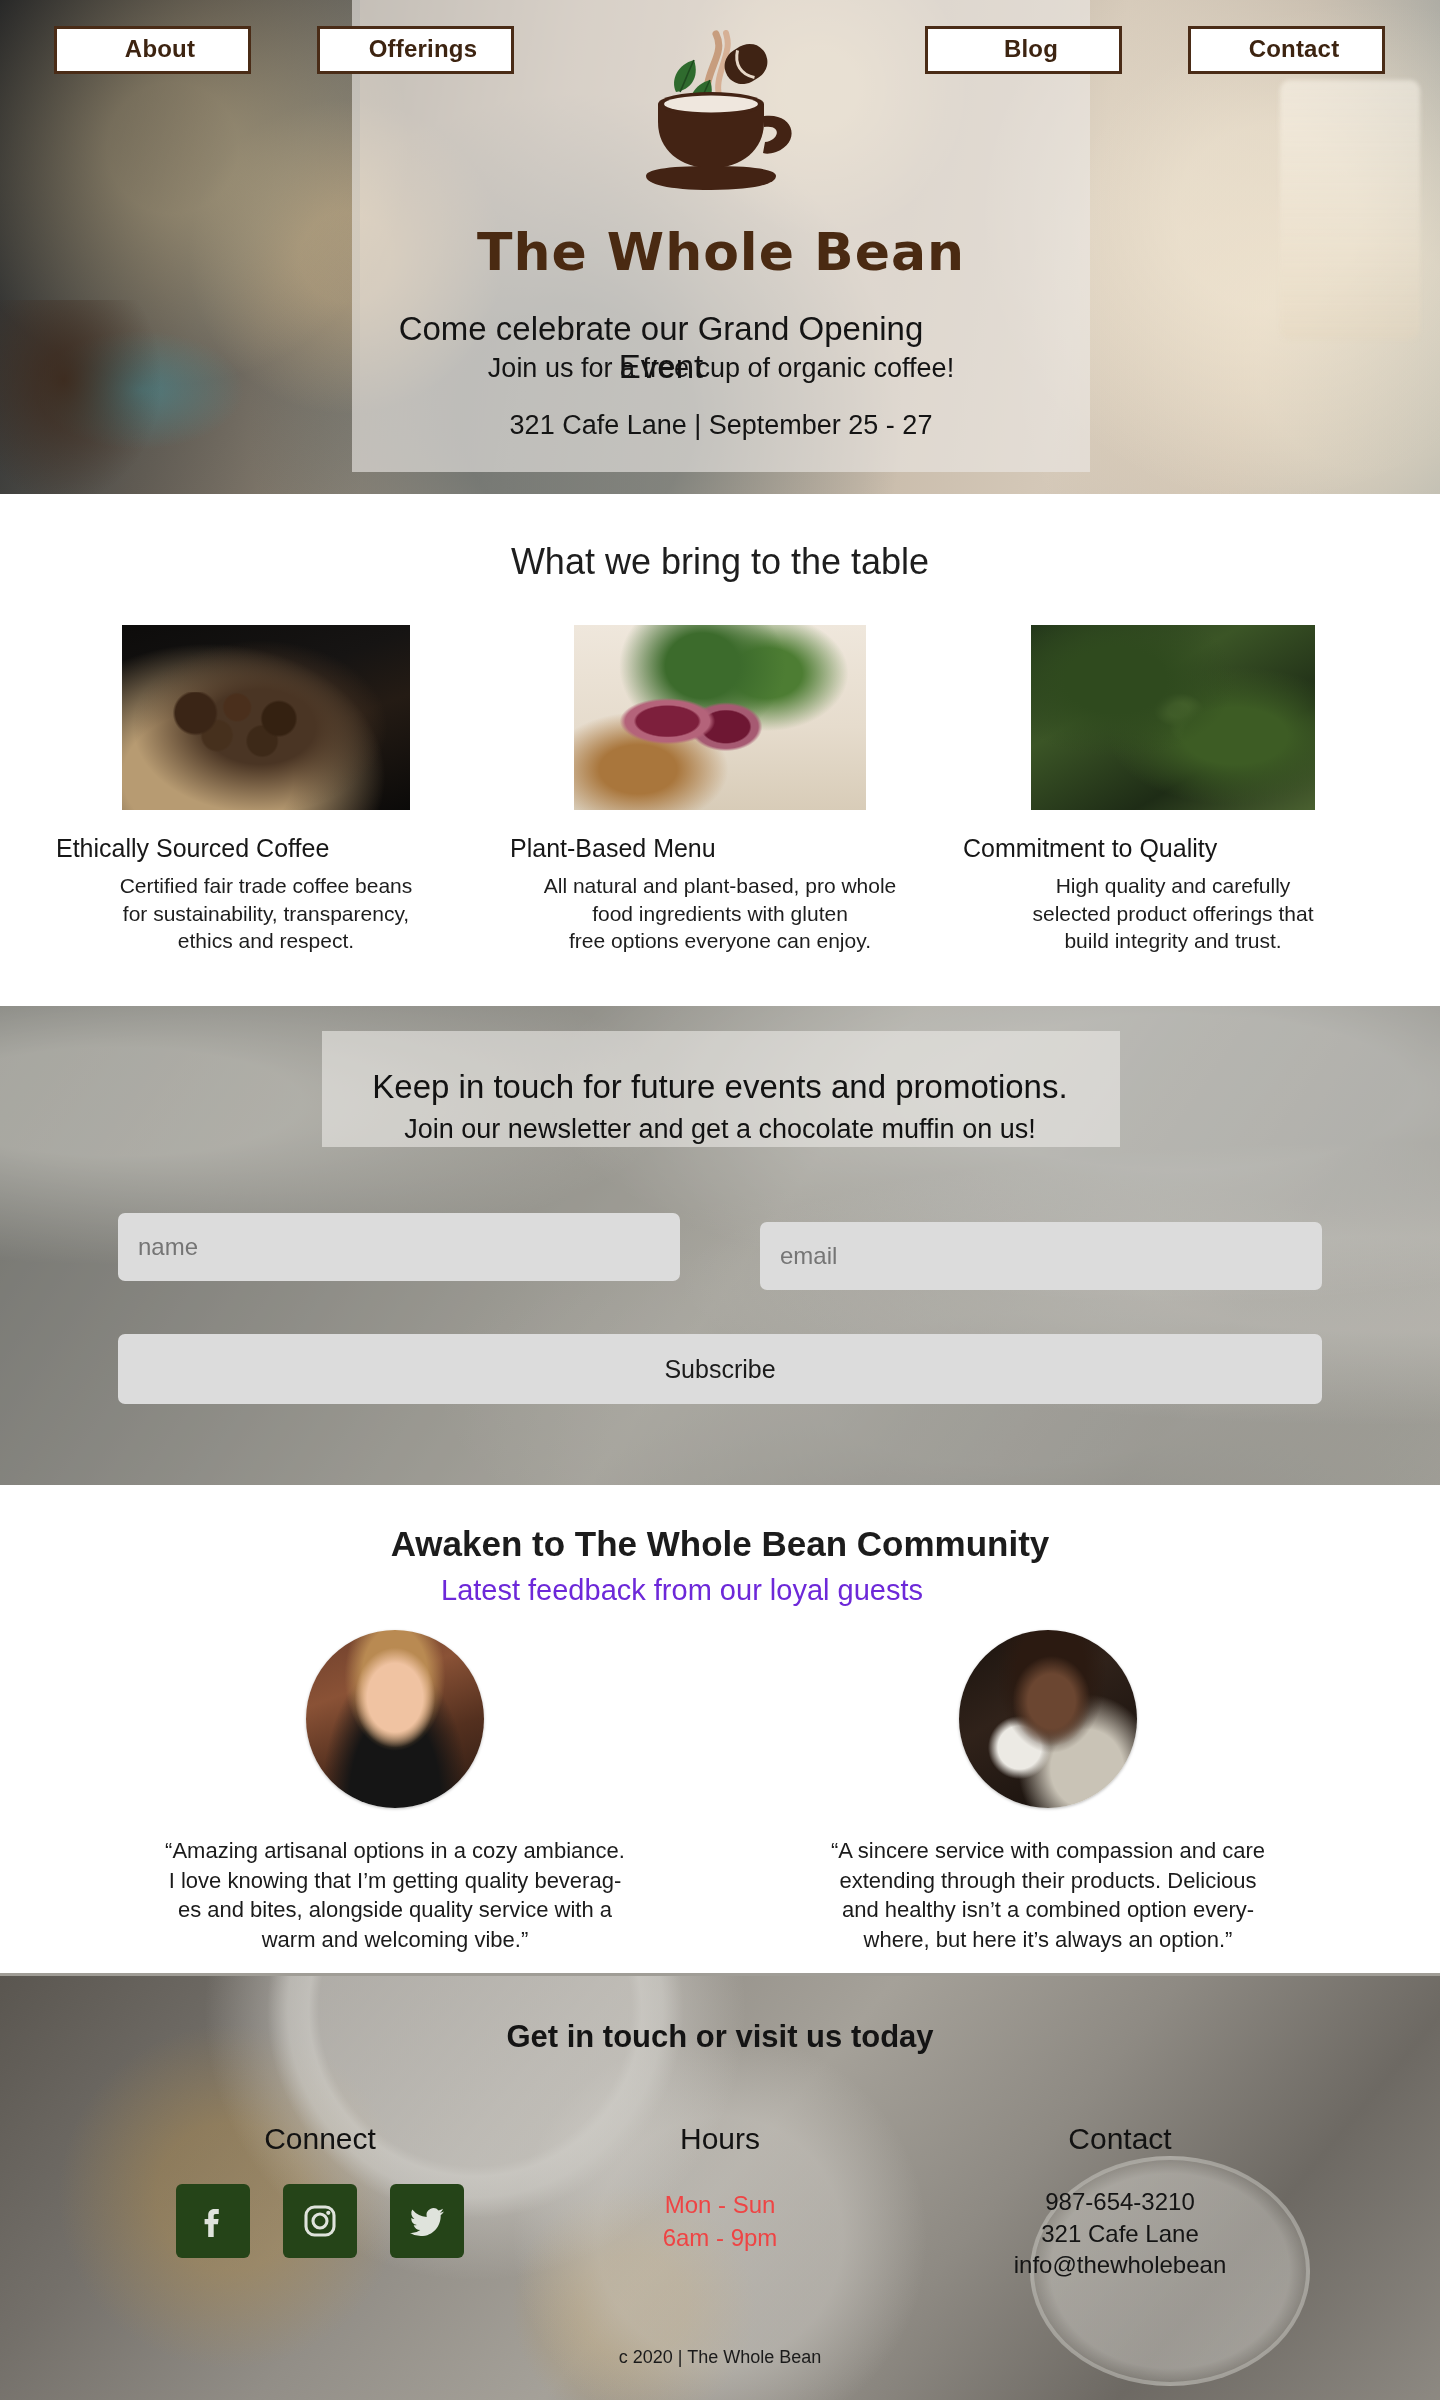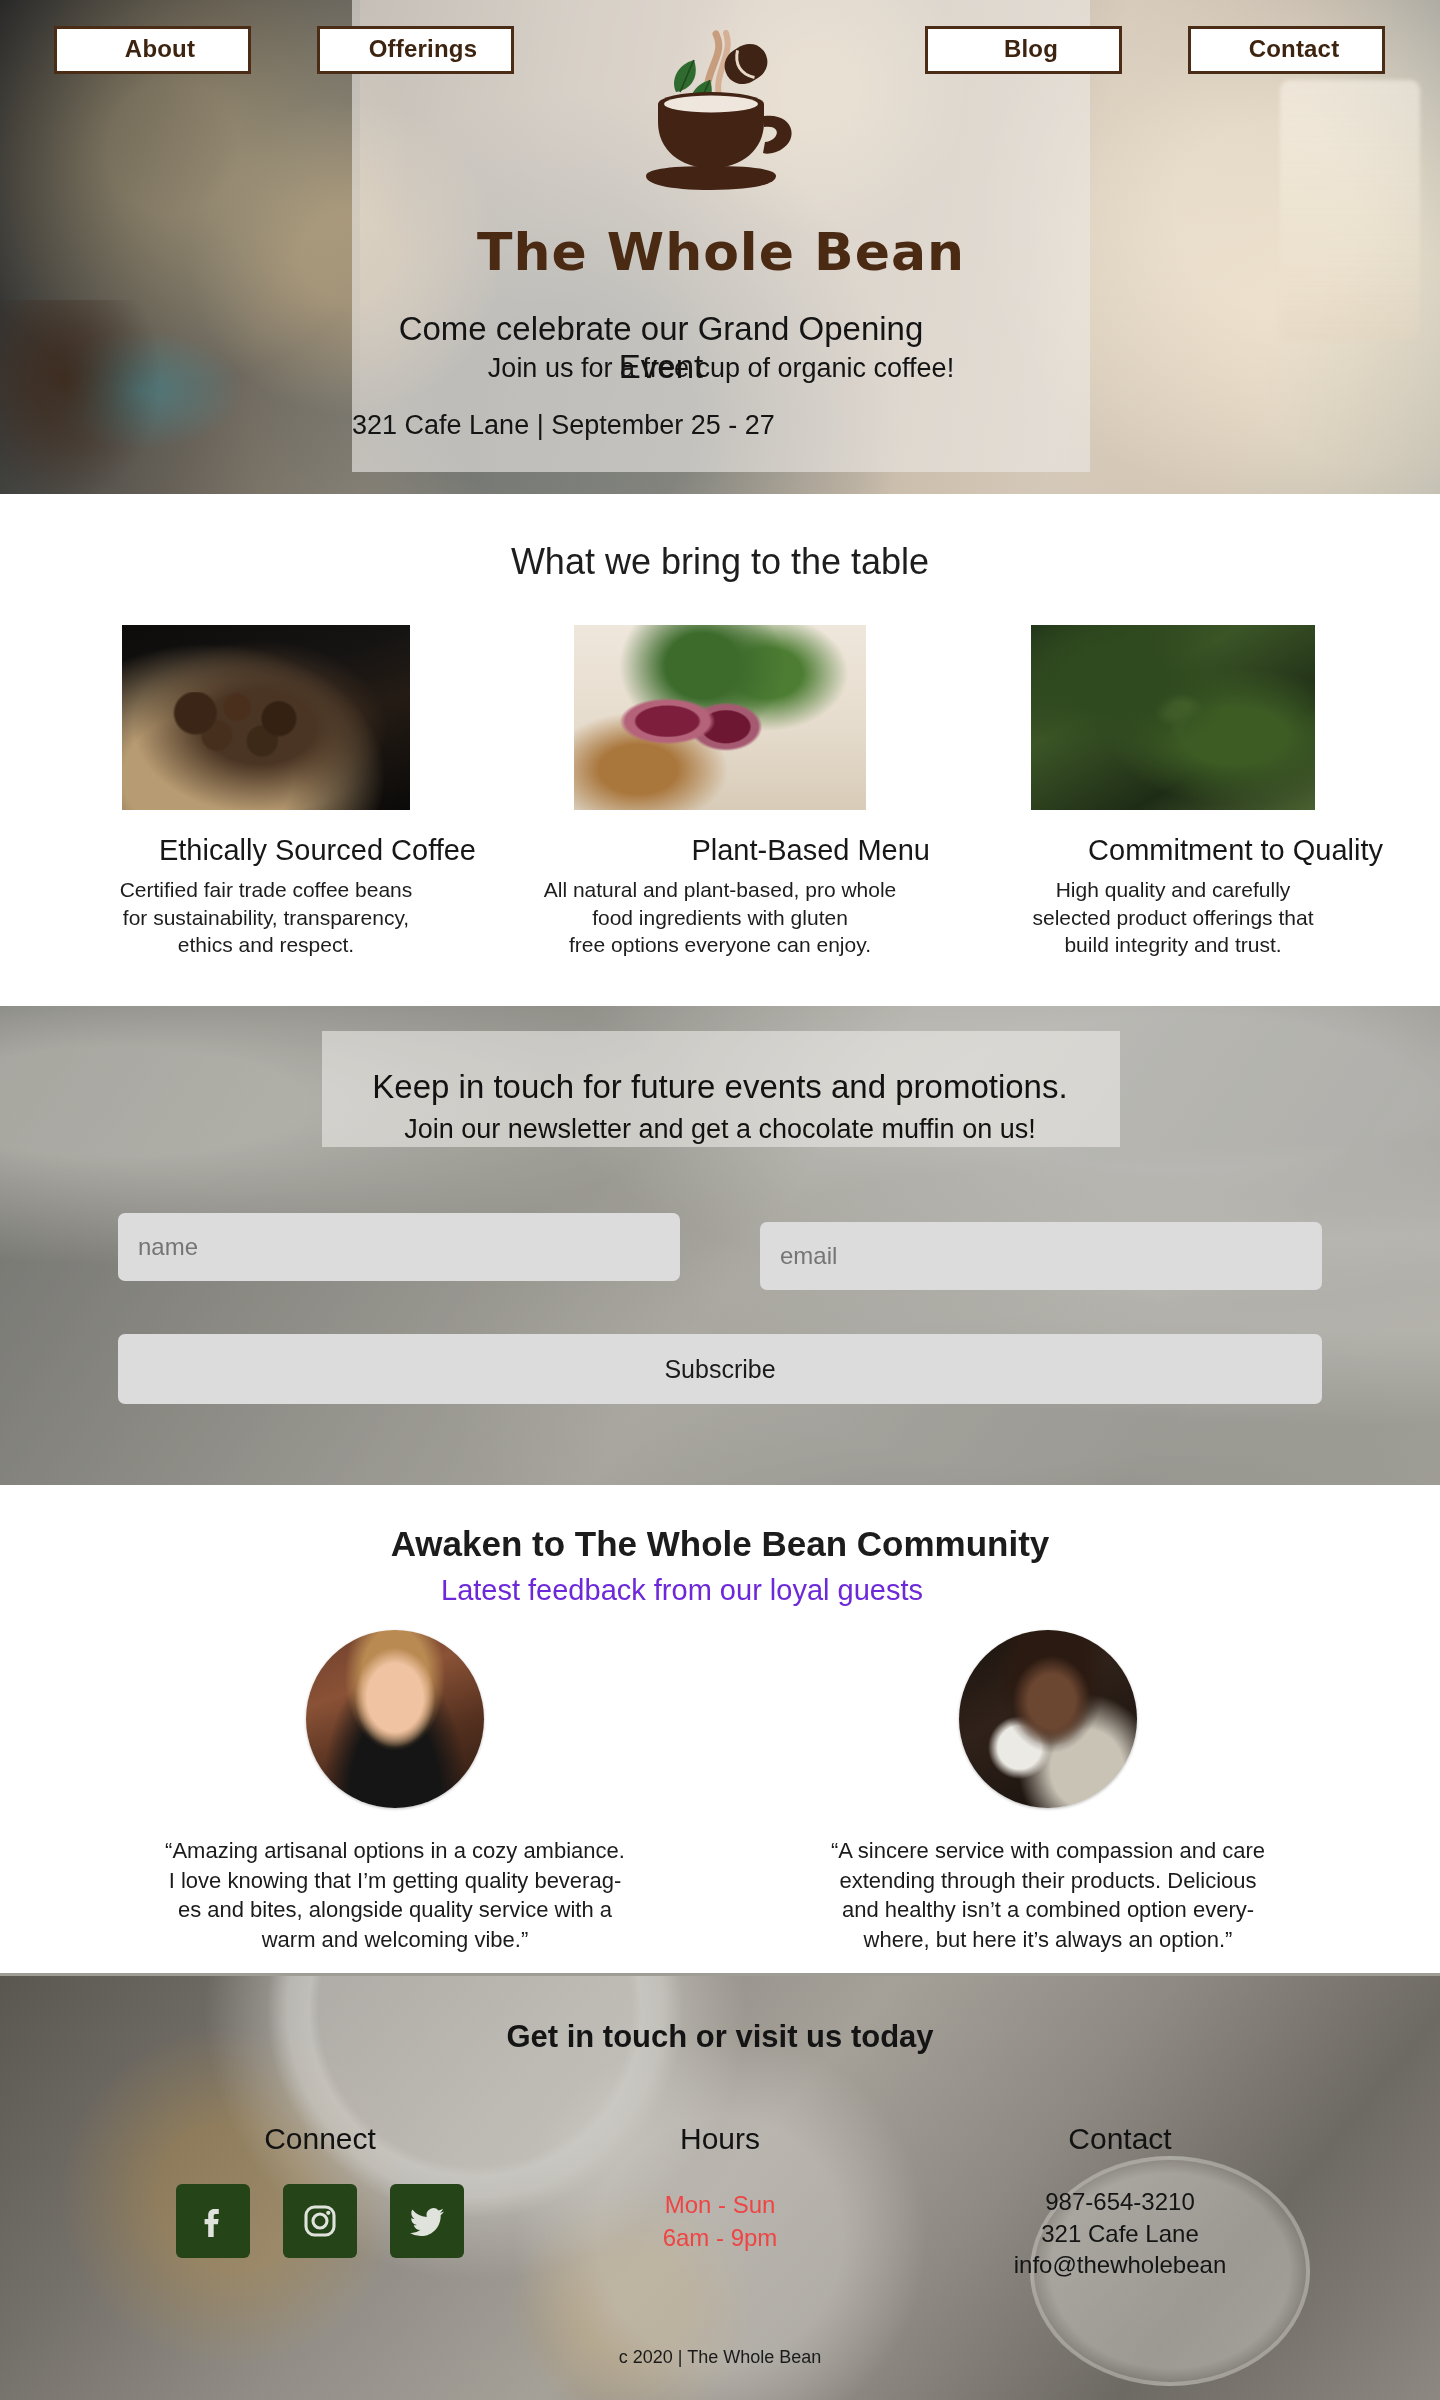--- a/index.html
+++ b/index.html
@@ -97,21 +97,21 @@
   .hero-line1 {
     position: absolute; left: 352px; top: 310px; width: 618px;
     text-align: center; font-size: 33px; color: #141414; z-index: 5;
   }
   .hero-line2 {
     position: absolute; left: 352px; top: 353px; width: 738px;
     text-align: center; font-size: 27px; color: #141414; z-index: 5;
   }
   .hero-line3 {
     position: absolute; left: 352px; top: 410px; width: 738px;
-    font-size: 27px; color: #141414; z-index: 5;
+    text-align: center; font-size: 27px; color: #141414; z-index: 5;
   }
 
   
   .features {
     position: absolute; left: 0; top: 494px; width: 1440px; height: 512px;
     background: #ffffff;
   }
   .features-title {
     position: absolute; top: 541px; left: 0; width: 1440px;
     text-align: center; font-size: 36px; color: #1e1e1e; font-weight: 400;
@@ -156,21 +156,21 @@
   .fimg-plant {
     position:absolute; inset:0;
     background:
       radial-gradient(ellipse at 30% 30%, #2f4a1e 0 18%, rgba(0,0,0,0) 42%),
       radial-gradient(ellipse at 72% 60%, #3d5c24 0 18%, rgba(0,0,0,0) 44%),
       radial-gradient(ellipse at 52% 46%, #9fbf6a 0 5%, rgba(0,0,0,0) 12%),
       radial-gradient(ellipse at 58% 56%, #8fb35e 0 4%, rgba(0,0,0,0) 11%),
       linear-gradient(150deg, #22361a 0%, #3b5526 35%, #1e2c16 70%, #4a6130 100%);
   }
   .ftitle {
-    margin-top: 24px; text-align: right; font-size: 29px; color: #171717; font-weight: 400;
+    margin-top: 24px; text-align: left; font-size: 25px; color: #171717; font-weight: 400;
   }
   .fbody {
     margin-top: 9px; text-align: center; font-size: 21px; line-height: 1.32; color: #1d1d1d;
     white-space: pre-line;
   }
 
   
   .news {
     position: absolute; left: 0; top: 1006px; width: 1440px; height: 479px;
     overflow: hidden; background: #8d8d88;

